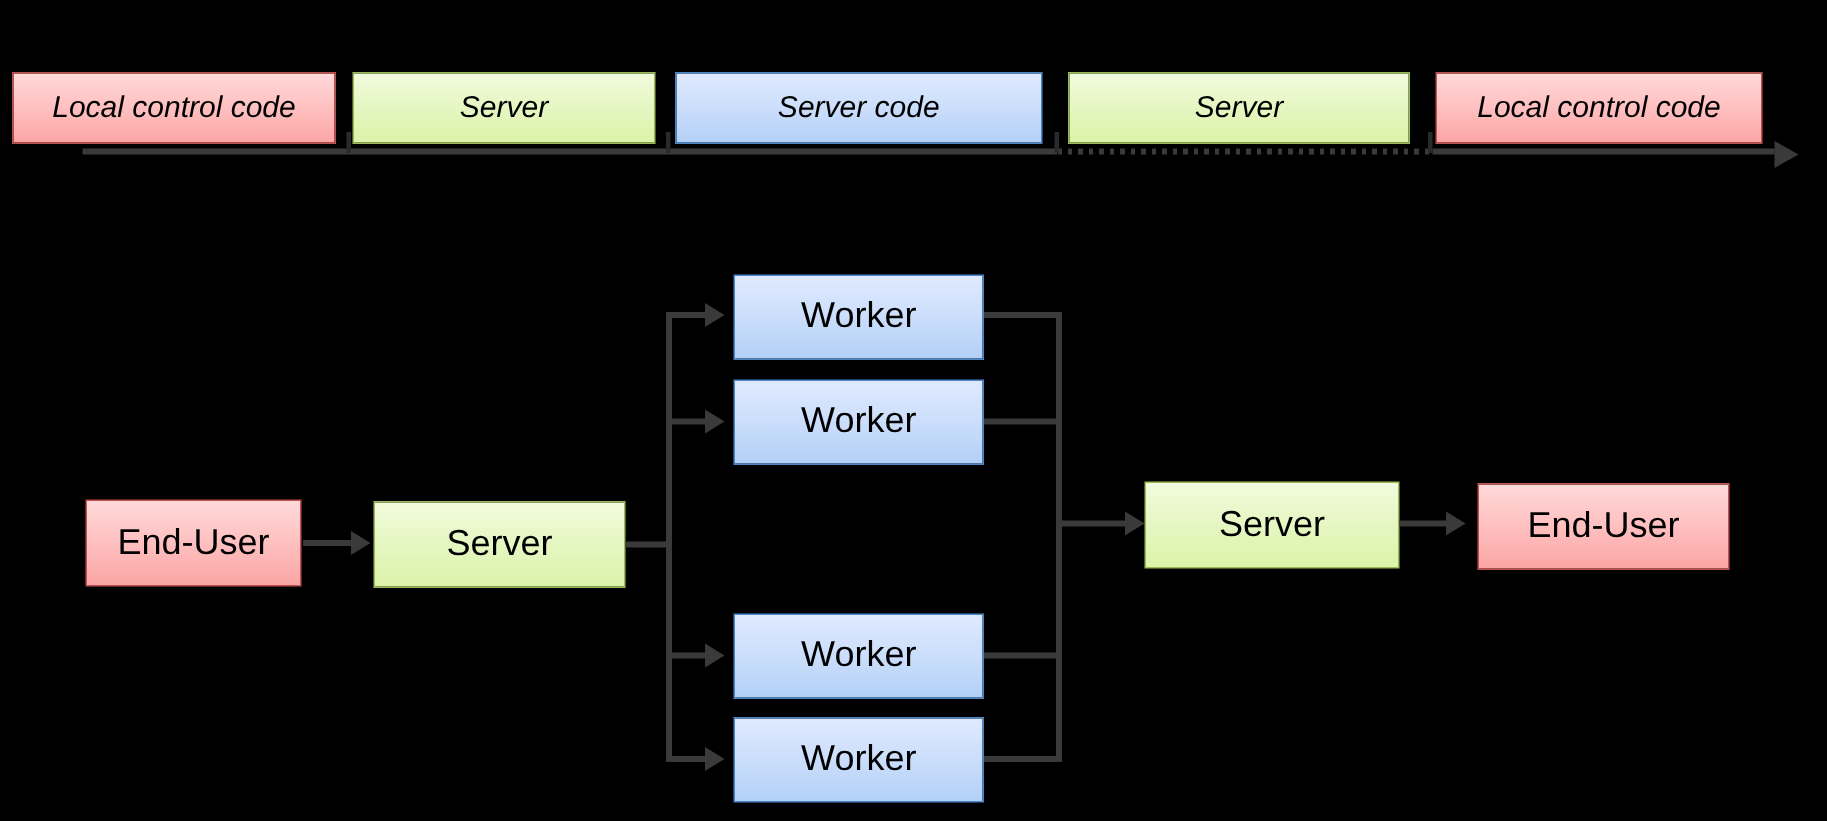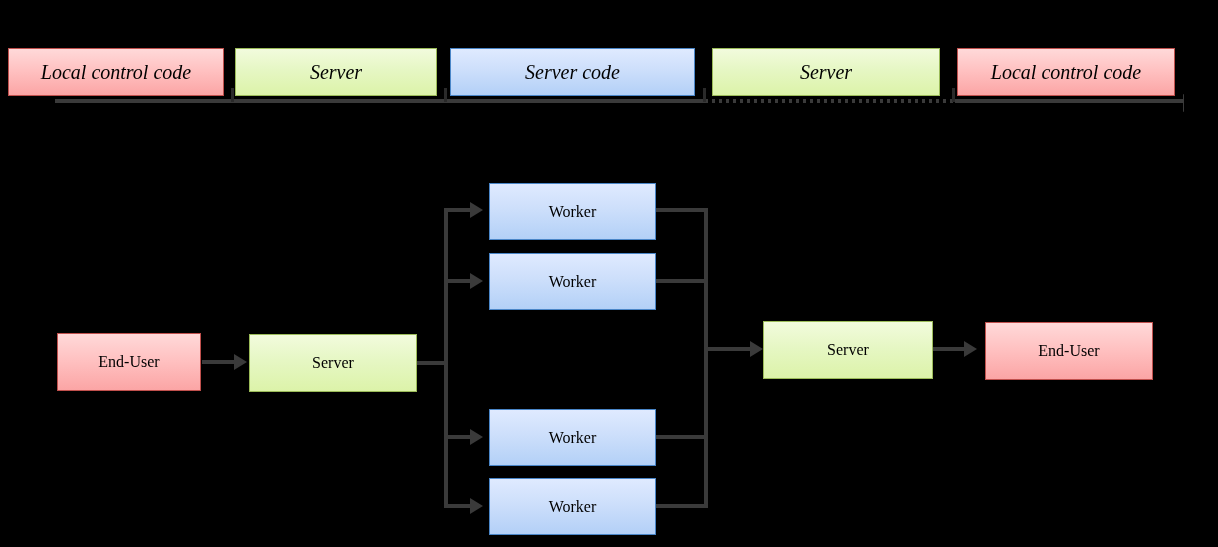--- a/index.html
+++ b/index.html
@@ -5,22 +5,23 @@
   html, body {
     margin: 0;
     padding: 0;
     background: #000000;
   }
   #canvas {
     position: relative;
     width: 1184px;
     height: 547px;
     background: #000000;
-    font-family: Liberation Serif, serif;
+    font-family: Liberation Sans, sans-serif;
     overflow: hidden;
+    padding-left: 28px;
   }
 
   
   .box {
     position: absolute;
     box-sizing: border-box;
     display: flex;
     align-items: center;
     justify-content: center;
     border-width: 1.5px;
@@ -47,21 +48,21 @@
   
   .tl-box {
     font-style: italic;
     font-size: 20px;
     height: 48px;
   }
 
   
   .flow-box {
     font-style: normal;
-    font-size: 16px;
+    font-size: 24px;
   }
 
   
   .line-h, .line-v {
     position: absolute;
     background: #3a3a3a;
   }
   .line-h { height: 4px; }
   .line-v { width: 4px; }
 

